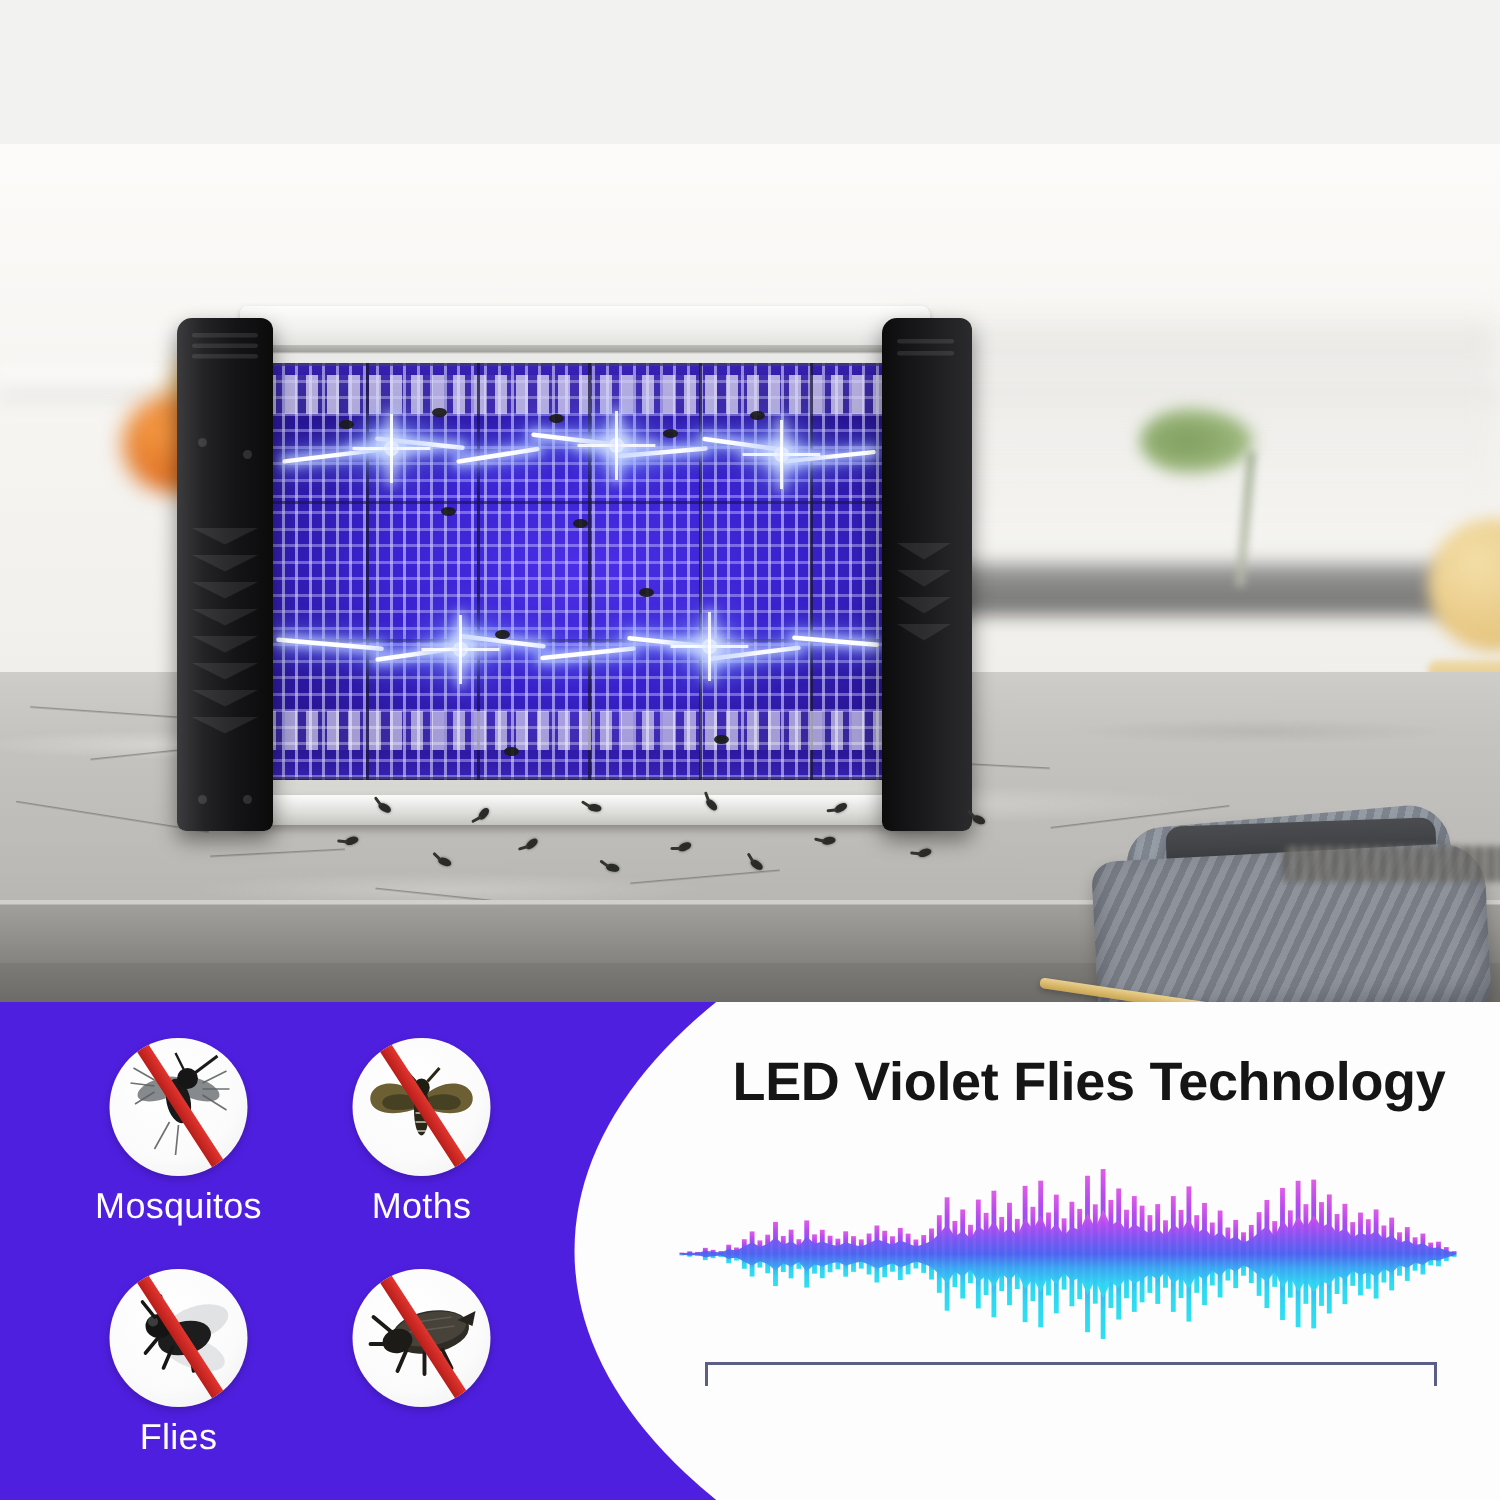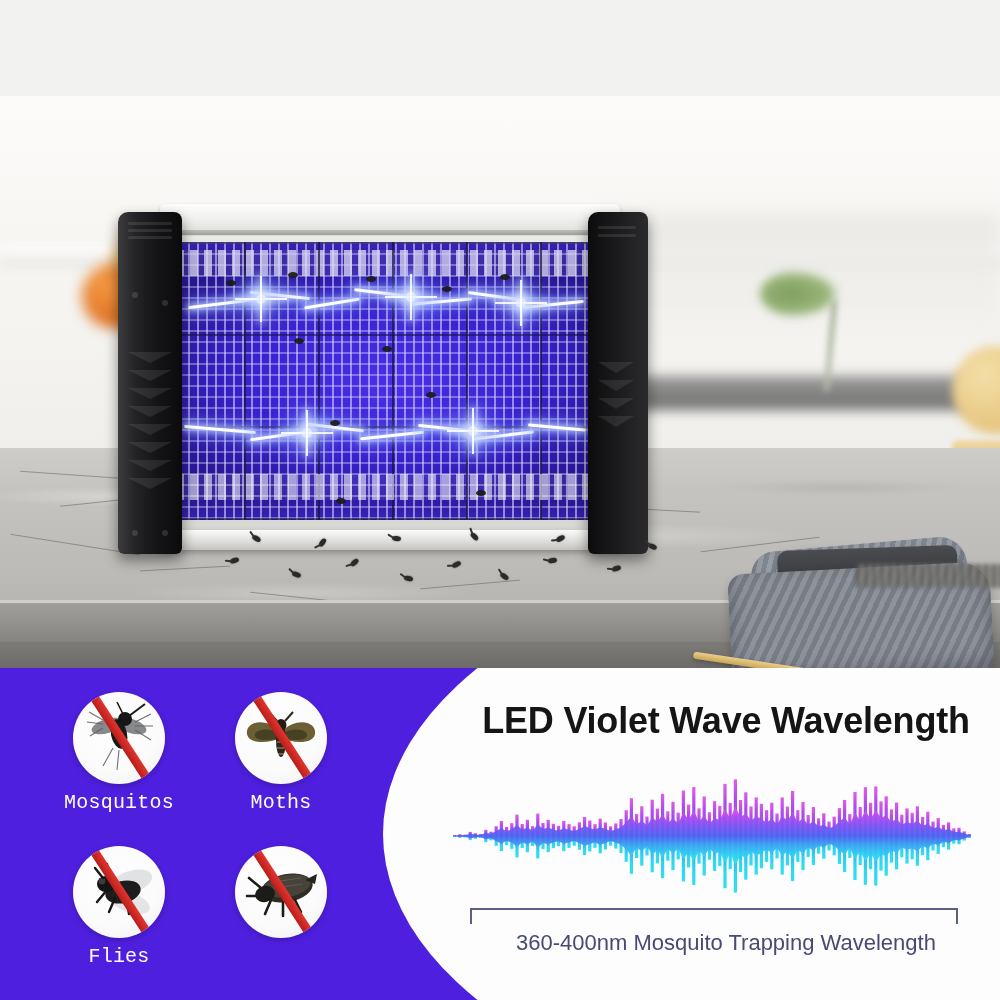--- a/index.html
+++ b/index.html
@@ -151,22 +151,22 @@
     background:#fdfdfd;}
 
   .icons{position:absolute;left:0;top:0;width:400px;height:332px;}
   .icon-cell{position:absolute;width:170px;text-align:center;}
   .badge{width:92px;height:92px;border-radius:50%;margin:0 auto;position:relative;overflow:hidden;
     background:radial-gradient(circle at 42% 36%,#ffffff 0%,#fbfbfb 60%,#ececec 100%);
     box-shadow:0 2px 6px rgba(0,0,0,.22);}
   .slash{position:absolute;left:-6px;top:42px;width:108px;height:9px;border-radius:5px;
     background:linear-gradient(180deg,#e2352f,#b81e1a);transform:rotate(57deg);
     transform-origin:center center;}
-  .icon-label{margin-top:7px;color:#fdfdfd;font-size:20px;font-weight:400;letter-spacing:.2px;
-    font-family:Liberation Mono, monospace;}
+  .icon-label{margin-top:7px;color:#fdfdfd;font-size:24px;font-weight:400;letter-spacing:.2px;
+    font-family:Liberation Sans, sans-serif;}
 
   
   .ins{position:absolute;left:0;top:0;width:92px;height:92px;}
   .ins svg{position:absolute;left:0;top:0;}
 
   .tech-title{position:absolute;left:452px;top:700px;width:548px;text-align:center;
     font-size:36px;font-weight:700;color:#151515;font-family:"Liberation Sans",sans-serif;
     white-space:nowrap;letter-spacing:-.2px;}
 
   .wave-wrap{position:absolute;left:452px;top:766px;width:520px;height:140px;}
@@ -400,21 +400,21 @@
                 <path d="M38 36 L66 32 M38 42 L68 38"></path>
               </g>
             </svg>
           </div>
           <div class="slash"></div>
         </div>
       </div>
     </div>
   </div>
 
-  <div class="tech-title">LED Violet Wave Wavelength</div>
+  <div class="tech-title">LED Violet Flies Technology</div>
 
   <div class="wave-wrap">
     <svg id="wave-svg" width="520" height="140" viewBox="0 0 520 140">
       <defs>
         <linearGradient id="wgrad" x1="0" y1="0" x2="0" y2="1">
           <stop offset="0%" stop-color="#e05ce8"></stop>
           <stop offset="16%" stop-color="#b44bef"></stop>
           <stop offset="34%" stop-color="#7a56f2"></stop>
           <stop offset="50%" stop-color="#4e63f0"></stop>
           <stop offset="66%" stop-color="#3aa6f2"></stop>
@@ -522,15 +522,14 @@
           <rect x="500.19" y="62.39" width="3.22" height="15.21" fill="url(#wgrad)"></rect>
           <rect x="505.39" y="61.75" width="3.22" height="16.50" fill="url(#wgrad)"></rect>
           <rect x="510.59" y="65.37" width="3.22" height="9.27" fill="url(#wgrad)"></rect>
           <rect x="515.79" y="68.08" width="3.22" height="3.84" fill="url(#wgrad)"></rect>
           <path d="M2.60 69.50 L7.80 69.06 L13.00 69.28 L18.20 67.87 L23.40 68.55 L28.60 68.98 L33.80 66.77 L39.00 67.74 L44.20 64.88 L49.40 62.18 L54.60 65.28 L59.80 63.30 L65.00 58.88 L70.20 63.76 L75.40 61.55 L80.60 64.87 L85.80 58.36 L91.00 63.19 L96.20 61.59 L101.40 63.67 L106.60 64.69 L111.80 62.13 L117.00 63.81 L122.20 64.94 L127.40 62.89 L132.60 60.11 L137.80 61.94 L143.00 63.84 L148.20 60.96 L153.40 62.93 L158.60 64.98 L163.80 63.45 L169.00 61.15 L174.20 56.55 L179.40 50.35 L184.60 58.54 L189.80 54.56 L195.00 59.87 L200.20 51.14 L205.40 55.74 L210.60 48.06 L215.80 57.15 L221.00 52.23 L226.20 57.83 L231.40 46.37 L236.60 53.64 L241.80 44.58 L247.00 55.62 L252.20 49.42 L257.40 57.65 L262.60 51.88 L267.80 54.36 L273.00 42.88 L278.20 52.78 L283.40 40.56 L288.60 51.26 L293.80 47.28 L299.00 54.66 L304.20 49.92 L309.40 53.24 L314.60 56.53 L319.80 52.71 L325.00 58.31 L330.20 49.93 L335.40 54.72 L340.60 46.57 L345.80 56.55 L351.00 52.30 L356.20 59.08 L361.40 54.93 L366.60 60.81 L371.80 58.18 L377.00 62.48 L382.20 59.92 L387.40 55.50 L392.60 51.26 L397.80 58.61 L403.00 47.09 L408.20 54.87 L413.40 44.61 L418.60 52.73 L423.80 44.21 L429.00 52.01 L434.20 49.36 L439.40 56.14 L444.60 52.61 L449.80 58.95 L455.00 55.63 L460.20 57.95 L465.40 54.55 L470.60 60.12 L475.80 57.39 L481.00 62.47 L486.20 60.68 L491.40 64.21 L496.60 62.91 L501.80 66.04 L507.00 65.71 L512.20 67.59 L517.40 69.00 L517.40 71.00 L512.20 72.41 L507.00 74.29 L501.80 73.96 L496.60 77.09 L491.40 75.79 L486.20 79.32 L481.00 77.53 L475.80 82.61 L470.60 79.88 L465.40 85.45 L460.20 82.05 L455.00 84.37 L449.80 81.05 L444.60 87.39 L439.40 83.86 L434.20 90.64 L429.00 87.99 L423.80 95.79 L418.60 87.27 L413.40 95.39 L408.20 85.13 L403.00 92.91 L397.80 81.39 L392.60 88.74 L387.40 84.50 L382.20 80.08 L377.00 77.52 L371.80 81.82 L366.60 79.19 L361.40 85.07 L356.20 80.92 L351.00 87.70 L345.80 83.45 L340.60 93.43 L335.40 85.28 L330.20 90.07 L325.00 81.69 L319.80 87.29 L314.60 83.47 L309.40 86.76 L304.20 90.08 L299.00 85.34 L293.80 92.72 L288.60 88.74 L283.40 99.44 L278.20 87.22 L273.00 97.12 L267.80 85.64 L262.60 88.12 L257.40 82.35 L252.20 90.58 L247.00 84.38 L241.80 95.42 L236.60 86.36 L231.40 93.63 L226.20 82.17 L221.00 87.77 L215.80 82.85 L210.60 91.94 L205.40 84.26 L200.20 88.86 L195.00 80.13 L189.80 85.44 L184.60 81.46 L179.40 89.65 L174.20 83.45 L169.00 78.85 L163.80 76.55 L158.60 75.02 L153.40 77.07 L148.20 79.04 L143.00 76.16 L137.80 78.06 L132.60 79.89 L127.40 77.11 L122.20 75.06 L117.00 76.19 L111.80 77.87 L106.60 75.31 L101.40 76.33 L96.20 78.41 L91.00 76.81 L85.80 81.64 L80.60 75.13 L75.40 78.45 L70.20 76.24 L65.00 81.12 L59.80 76.70 L54.60 74.72 L49.40 77.82 L44.20 75.12 L39.00 72.26 L33.80 73.23 L28.60 71.02 L23.40 71.45 L18.20 72.13 L13.00 70.72 L7.80 70.94 L2.60 70.50 Z" fill="url(#wgrad)" opacity="0.95"></path>
         </g>
     </svg>
   </div>
 
   <div class="bracket"></div>
-  <div class="wave-caption">360-400nm Mosquito Trapping Wavelength</div>
 
 </div>
 
 </body></html>

